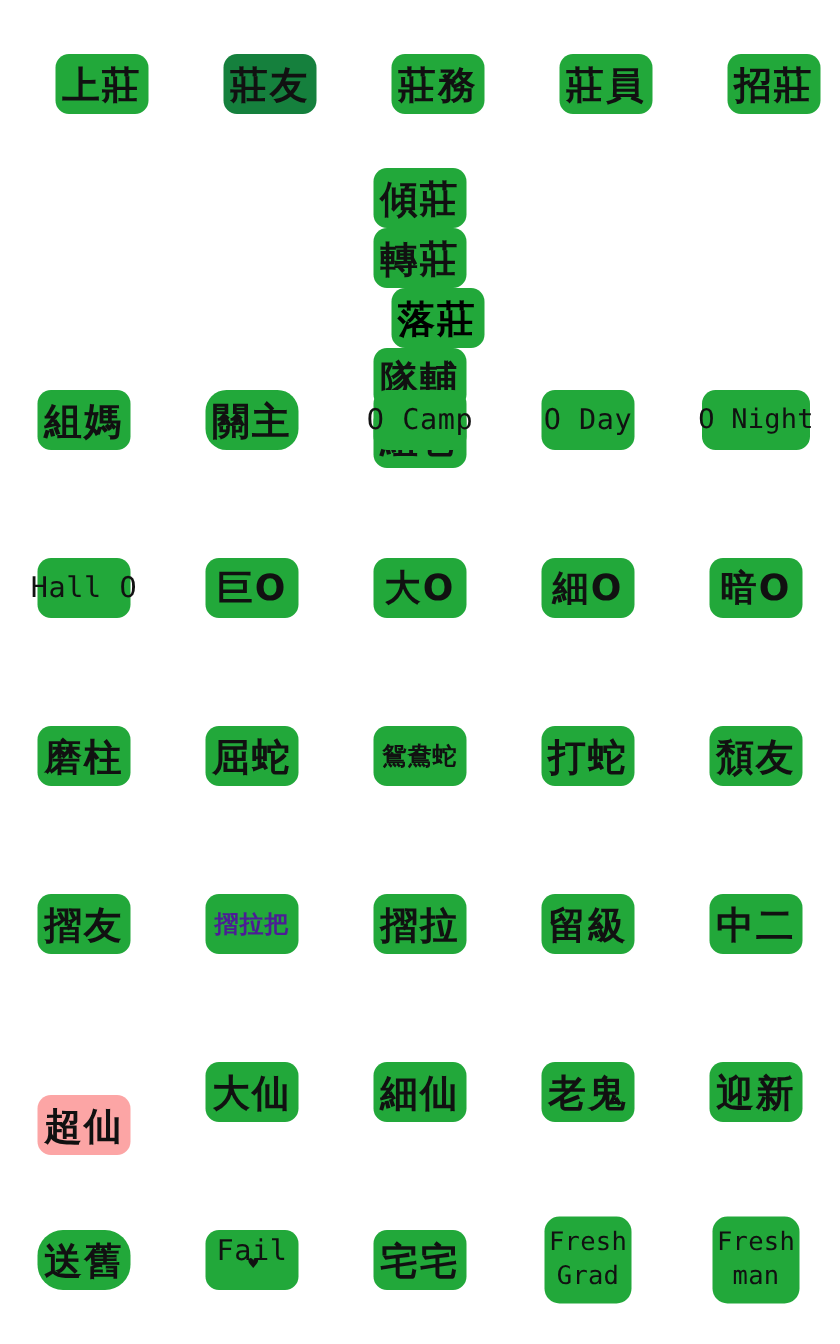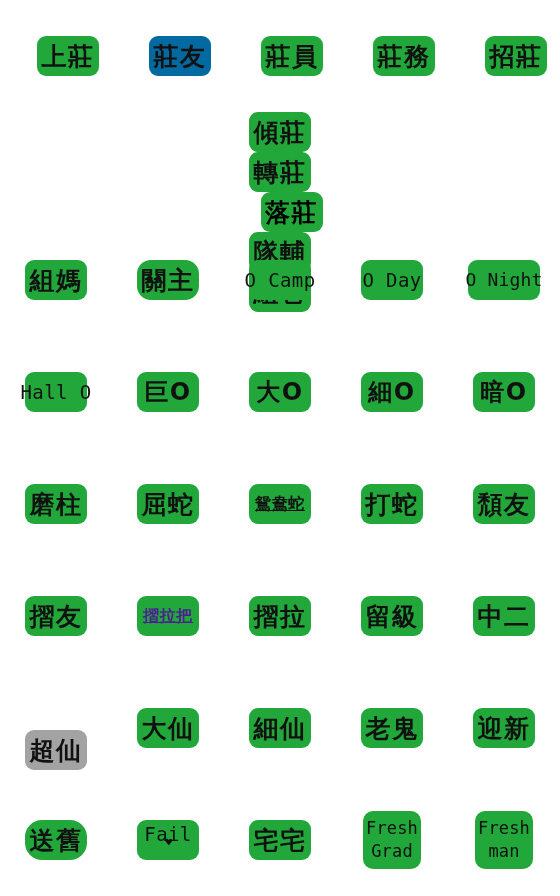--- a/index.html
+++ b/index.html
@@ -58,21 +58,20 @@
     font-size: 25px;
     font-family: "DejaVu Sans", sans-serif;
   }
   
   .tile-cjk3 {
     width: 62px;
     height: 40px;
     font-size: 16px;
     letter-spacing: 0.04em;
     font-family: "DejaVu Sans", sans-serif;
-    text-decoration: underline;
   }
   
   .tile-latin {
     width: 62px;
     height: 40px;
     font-size: 19px;
     font-family: "DejaVu Sans Mono", monospace;
     font-weight: 400;
     letter-spacing: 0.02em;
   }
@@ -116,32 +115,32 @@
 <body>
 
 <div id="sticker-sheet" style="background: rgb(255, 255, 255);">
     <div class="sticker-row" style="top: 0px; height: 112px; padding-left: 12px;">
       <div class="sticker-cell">
         <div class="sticker-tile tile-cjk2" style="background: rgb(34, 168, 58); color: rgb(17, 17, 17);">
           <span class="tile-line">上莊</span>
         </div>
       </div>
       <div class="sticker-cell">
-        <div class="sticker-tile tile-cjk2" style="background: #0369a1; color: rgb(17, 17, 17);">
+        <div class="sticker-tile tile-cjk2" style="background: #15803d; color: rgb(17, 17, 17);">
           <span class="tile-line">莊友</span>
         </div>
       </div>
       <div class="sticker-cell">
         <div class="sticker-tile tile-cjk2" style="background: rgb(34, 168, 58); color: rgb(17, 17, 17);">
+          <span class="tile-line">莊務</span>
+        </div>
+      </div>
+      <div class="sticker-cell">
+        <div class="sticker-tile tile-cjk2" style="background: rgb(34, 168, 58); color: rgb(17, 17, 17);">
           <span class="tile-line">莊員</span>
-        </div>
-      </div>
-      <div class="sticker-cell">
-        <div class="sticker-tile tile-cjk2" style="background: rgb(34, 168, 58); color: rgb(17, 17, 17);">
-          <span class="tile-line">莊務</span>
         </div>
       </div>
       <div class="sticker-cell">
         <div class="sticker-tile tile-cjk2" style="background: rgb(34, 168, 58); color: rgb(17, 17, 17);">
           <span class="tile-line">招莊</span>
         </div>
       </div>
     </div>
     <div class="sticker-row" style="top: 112px; height: 112px; flex-direction: column;">
       <div class="sticker-cell">
@@ -273,21 +272,21 @@
         </div>
       </div>
       <div class="sticker-cell">
         <div class="sticker-tile tile-cjk2" style="background: rgb(34, 168, 58); color: rgb(17, 17, 17);">
           <span class="tile-line">中二</span>
         </div>
       </div>
     </div>
     <div class="sticker-row" style="top: 672px; height: 112px;">
       <div class="sticker-cell">
-        <div class="sticker-tile tile-cjk2" style="background: #a3a3a3; color: rgb(17, 17, 17); margin-top: 44px;">
+        <div class="sticker-tile tile-cjk2" style="background: #fca5a5; color: rgb(17, 17, 17); margin-top: 44px;">
           <span class="tile-line">超仙</span>
         </div>
       </div>
       <div class="sticker-cell">
         <div class="sticker-tile tile-cjk2" style="background: rgb(34, 168, 58); color: rgb(17, 17, 17);">
           <span class="tile-line">大仙</span>
         </div>
       </div>
       <div class="sticker-cell">
         <div class="sticker-tile tile-cjk2" style="background: rgb(34, 168, 58); color: rgb(17, 17, 17);">

